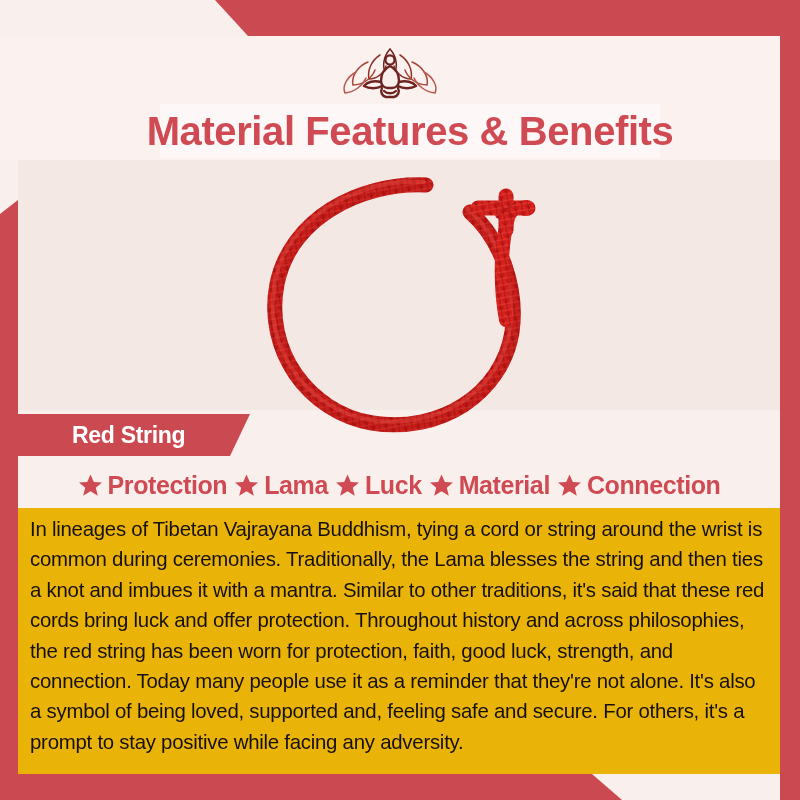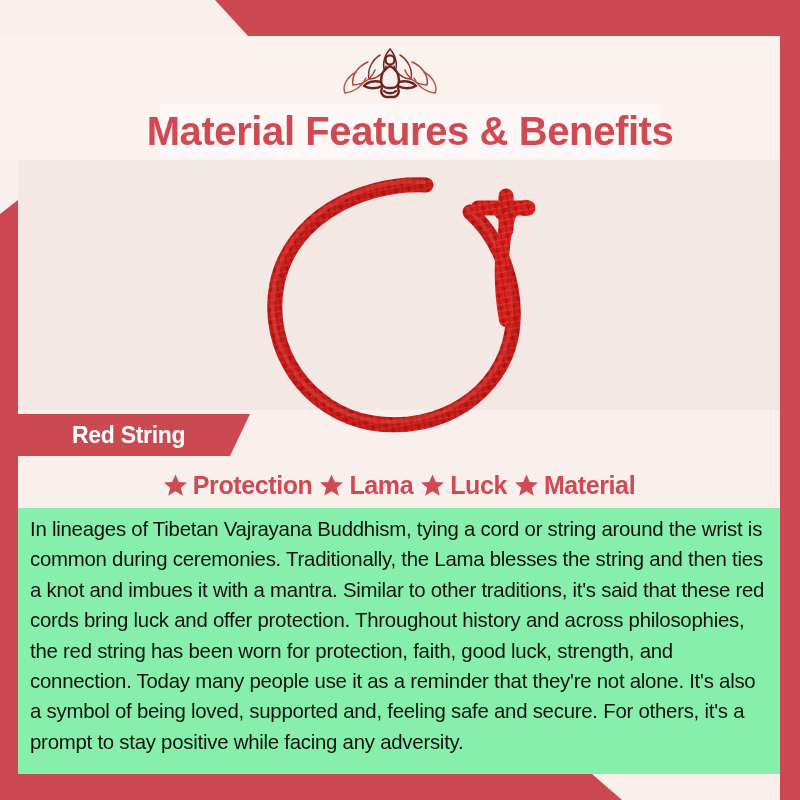--- a/index.html
+++ b/index.html
@@ -162,21 +162,21 @@
     font-weight: bold;
     color: #cf4a52;
     letter-spacing: -0.4px;
   }
 
   
   .copy-block {
     position: absolute;
     left: 18px; top: 508px;
     width: 762px; height: 266px;
-    background: #86efac;
+    background: #eab308;
     box-sizing: border-box;
     padding: 6px 14px 0 12px;
   }
   .copy-text {
     margin: 0;
     font-size: 20.4px;
     line-height: 30.4px;
     color: #16110f;
     letter-spacing: -0.25px;
     text-align: left;
@@ -272,19 +272,25 @@
         <path d="M12 1.5 L15.2 8.6 L23 9.2 L17.1 14.2 L19 21.8 L12 17.6 L5 21.8 L6.9 14.2 L1 9.2 L8.8 8.6 Z" fill="#cf4a52"></path>
       </svg>
       <span class="benefit-label">Luck</span>
     </div>
     <div class="benefit">
       <svg class="benefit-star" viewBox="0 0 24 24">
         <path d="M12 1.5 L15.2 8.6 L23 9.2 L17.1 14.2 L19 21.8 L12 17.6 L5 21.8 L6.9 14.2 L1 9.2 L8.8 8.6 Z" fill="#cf4a52"></path>
       </svg>
       <span class="benefit-label">Material</span>
     </div>
+    <div class="benefit">
+      <svg class="benefit-star" viewBox="0 0 24 24">
+        <path d="M12 1.5 L15.2 8.6 L23 9.2 L17.1 14.2 L19 21.8 L12 17.6 L5 21.8 L6.9 14.2 L1 9.2 L8.8 8.6 Z" fill="#cf4a52"></path>
+      </svg>
+      <span class="benefit-label">Connection</span>
+    </div>
   </div>
 
   <div class="copy-block">
     <p class="copy-text">In lineages of Tibetan Vajrayana Buddhism, tying a cord or string around the wrist is common during ceremonies. Traditionally, the Lama blesses the string and then ties a knot and imbues it with a mantra. Similar to other traditions, it's said that these red cords bring luck and offer protection. Throughout history and across philosophies, the red string has been worn for protection, faith, good luck, strength, and connection. Today many people use it as a reminder that they're not alone. It's also a symbol of being loved, supported and, feeling safe and secure. For others, it's a prompt to stay positive while facing any adversity.</p>
   </div>
 
 </div>
 
 </body></html>

